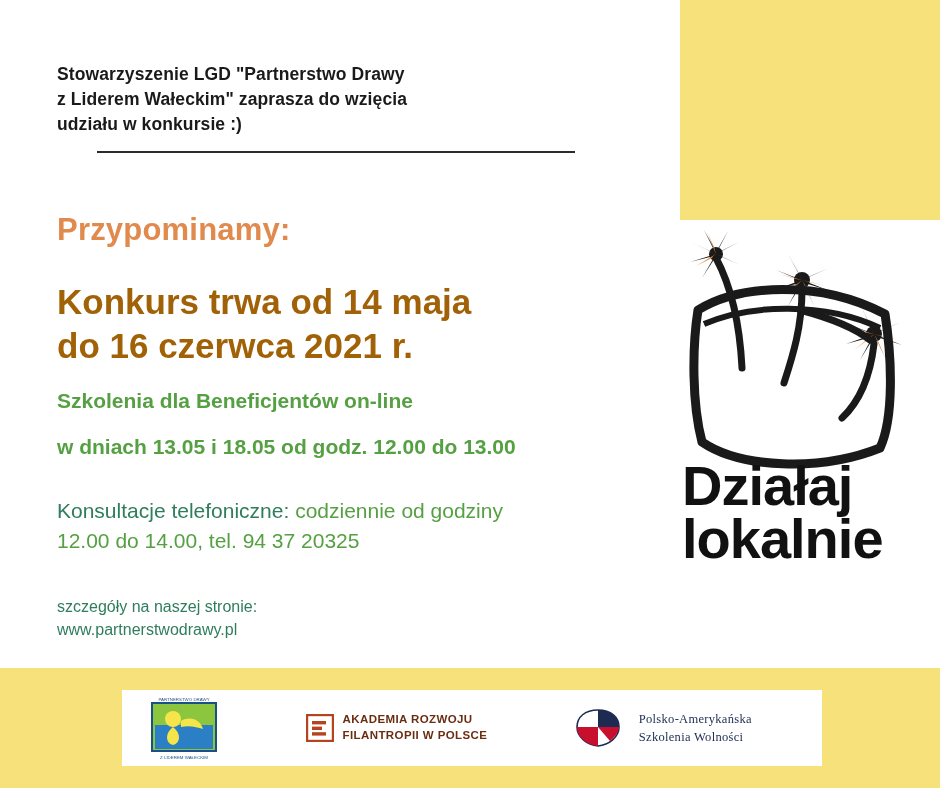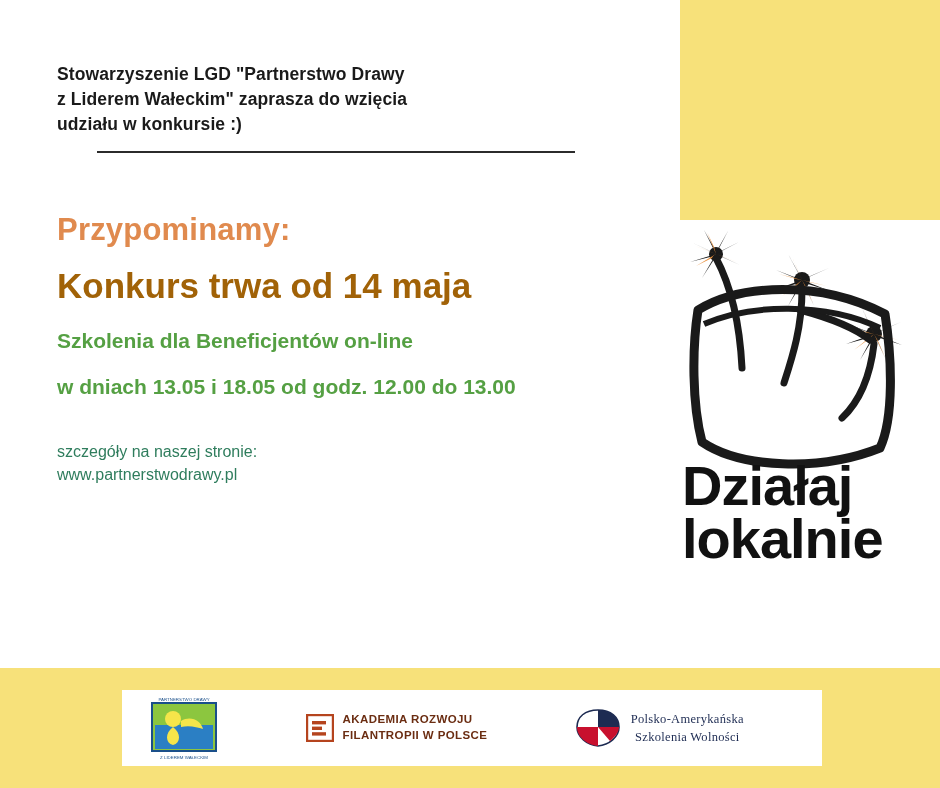--- a/index.html
+++ b/index.html
@@ -63,21 +63,21 @@
   .body-text {
     position: absolute;
     left: 57px;
     top: 212px;
     width: 600px;
   }
   .remind {
     font-size: 31px;
     font-weight: bold;
     color: #e08a4e;
-    margin: 0 0 16px 0;
+    margin: 0 0 32px 0;
     letter-spacing: 0.2px;
   }
   .headline {
     font-size: 35px;
     font-weight: bold;
     color: #a16207;
     line-height: 1.26;
     margin: 0 0 18px 0;
   }
   .subline {
@@ -155,23 +155,22 @@
     color: #6b2d12;
     line-height: 1.35;
     letter-spacing: 0.4px;
     margin-left: 9px;
   }
   .pafw-text {
     font-size: 12.5px;
     color: #1d2b52;
     line-height: 1.45;
     letter-spacing: 0.3px;
-    margin-left: 10px;
+    margin-left: 18px;
     font-family: "Liberation Serif", serif;
-    text-align: center;
   }
   .pafw-text .small-caps {
     display: block;
   }
 </style>
 </head>
 <body>
 
 <div class="poster">
 
@@ -181,24 +180,29 @@
     <div class="header-line">Stowarzyszenie LGD "Partnerstwo Drawy</div>
     <div class="header-line">z Liderem Wałeckim" zaprasza do wzięcia</div>
     <div class="header-line">udziału w konkursie :)</div>
     <div class="header-underline"></div>
   </div>
 
   <div class="body-text">
     <p class="remind">Przypominamy:</p>
     <div class="headline">
       <div>Konkurs trwa od 14 maja</div>
+      <div>do 16 czerwca 2021 r.</div>
     </div>
     <p class="subline">Szkolenia dla Beneficjentów on-line</p>
     <p class="subline sub-2"> w dniach 13.05 i 18.05 od godz. 12.00 do 13.00</p>
 
+    <div class="consult">
+      <span class="label">Konsultacje telefoniczne:</span><span class="value"> codziennie od godziny</span>
+      <div class="value">12.00 do 14.00, tel. 94 37 20325</div>
+    </div>
 
     <div class="details">
       <div>szczegóły na naszej stronie:</div>
       <div class="url">www.partnerstwodrawy.pl</div>
     </div>
   </div>
 
   <div class="artwork">
     <svg width="236" height="352" viewBox="0 0 236 352" xmlns="http://www.w3.org/2000/svg">
 

